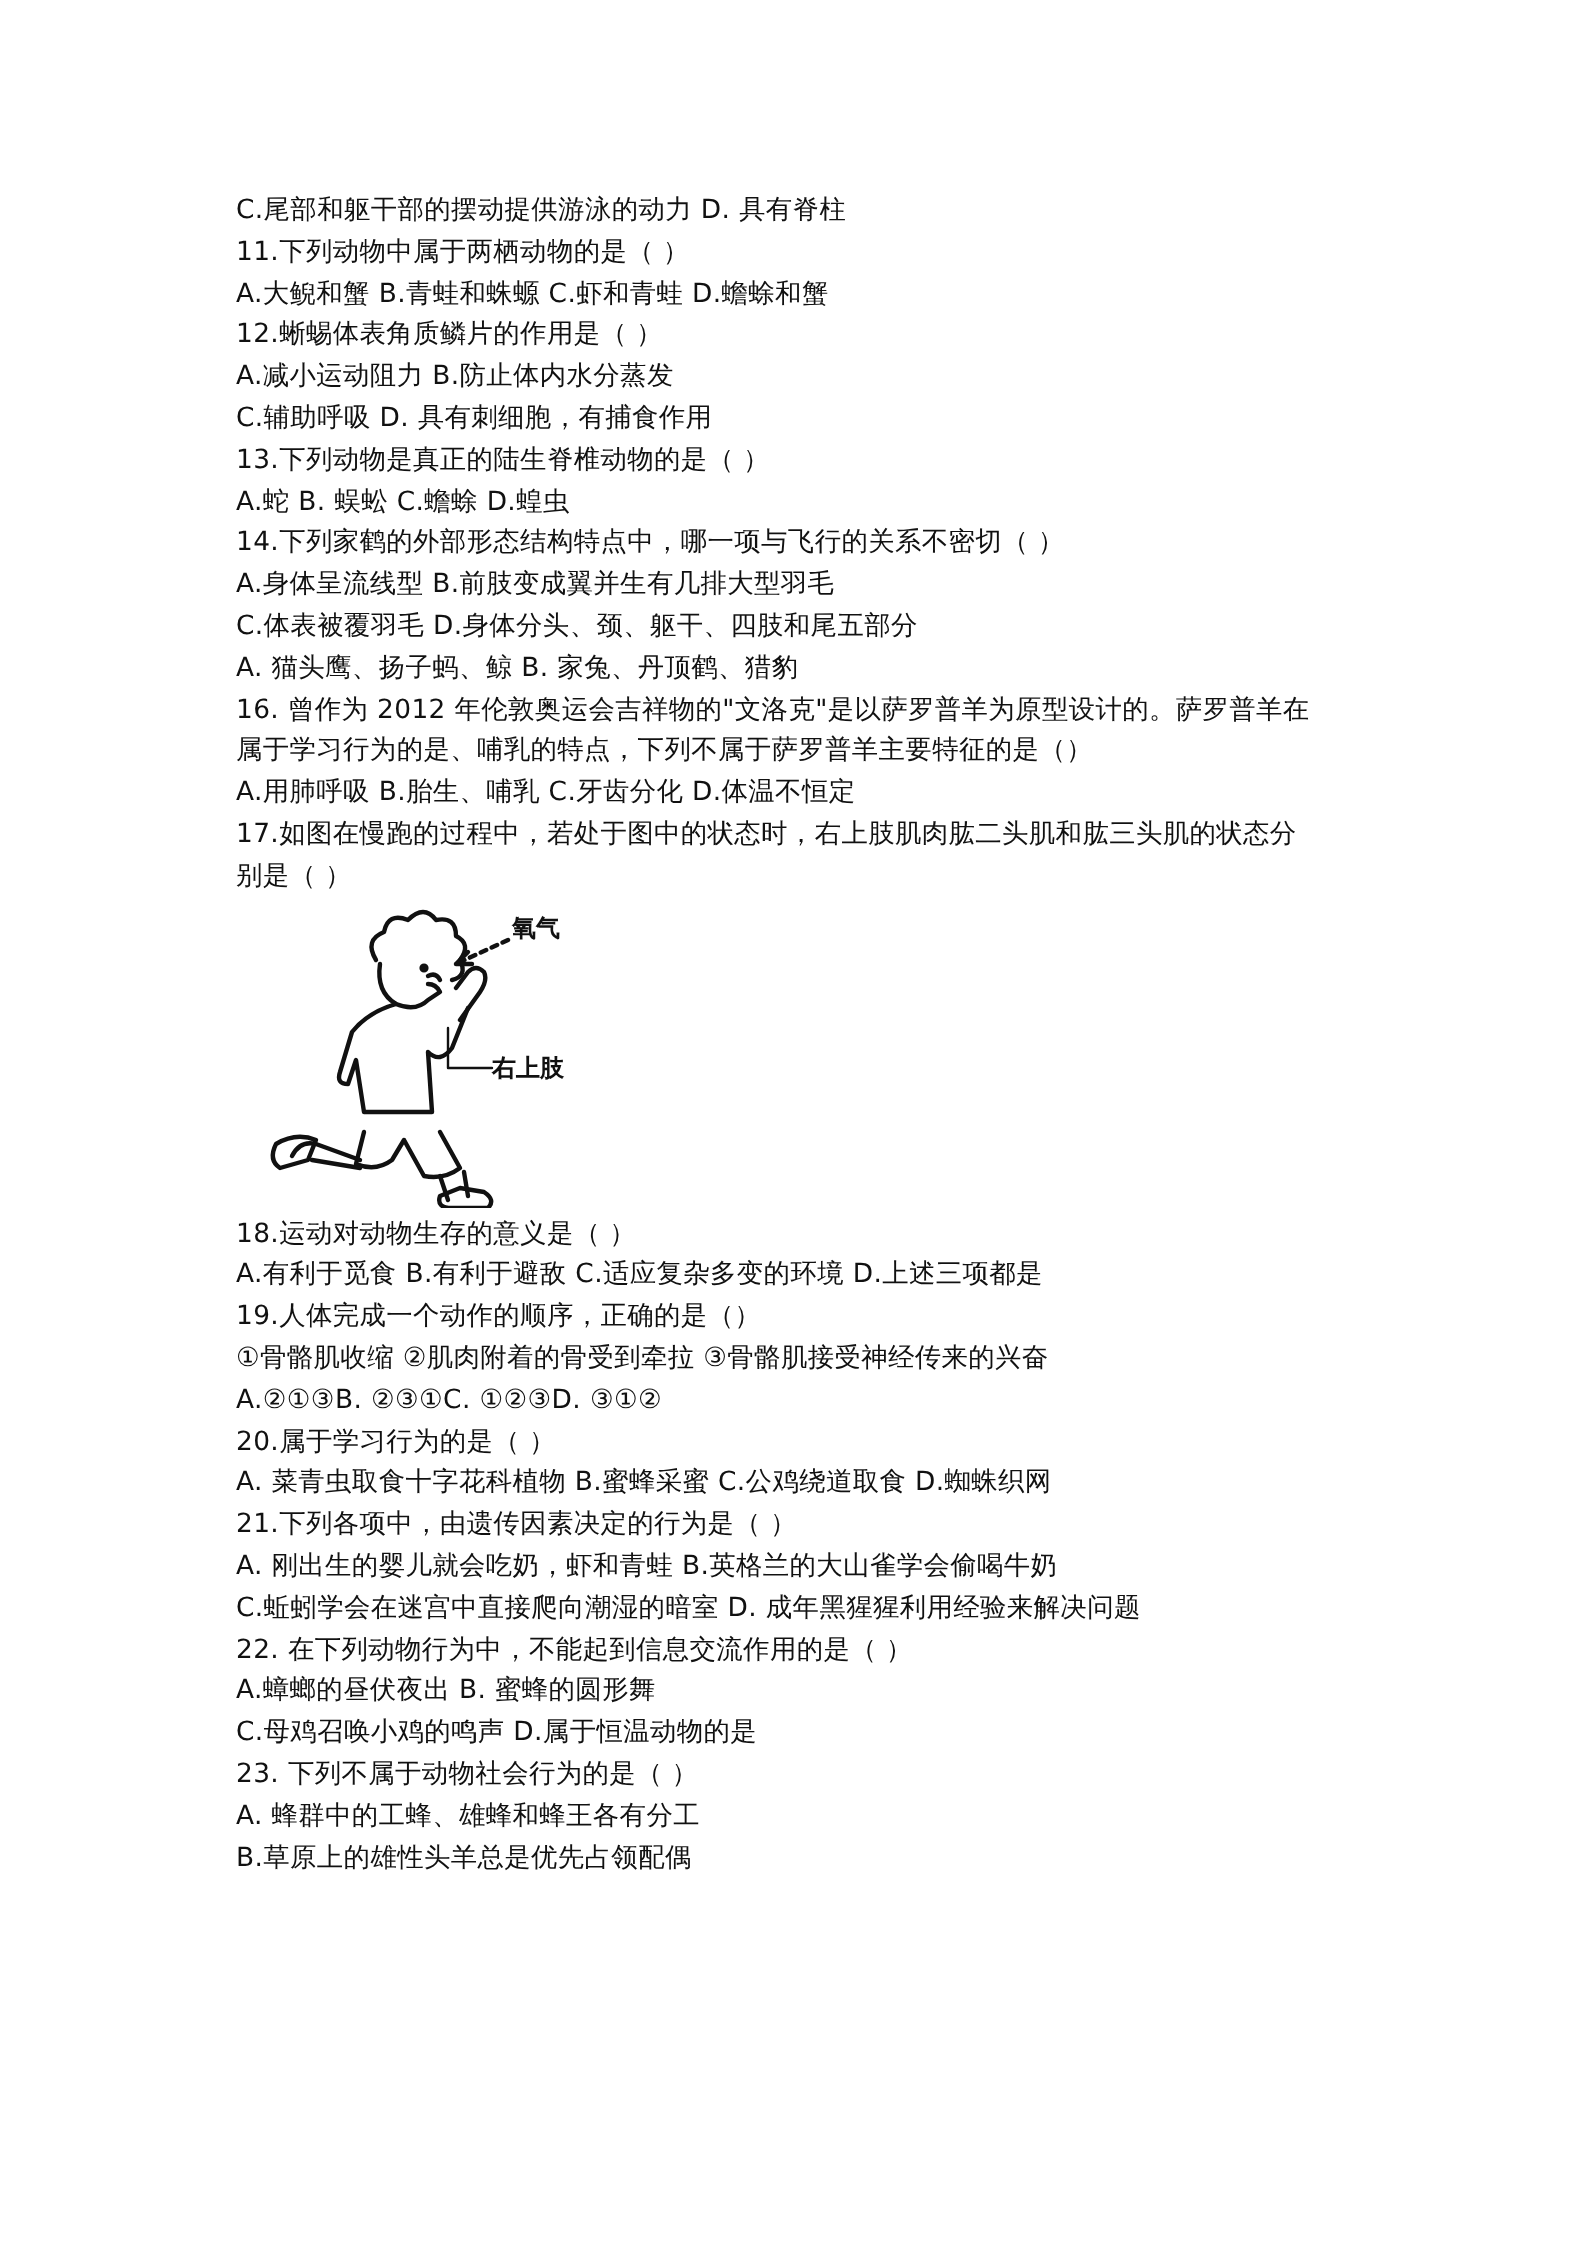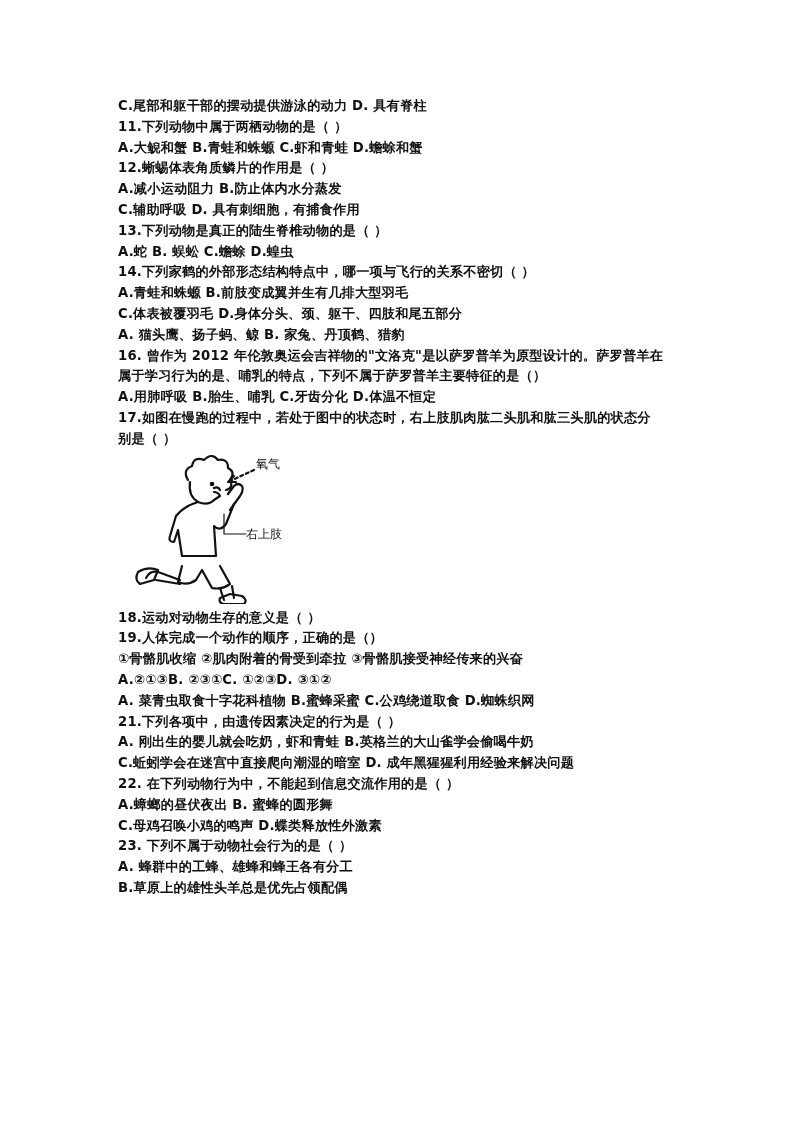--- a/index.html
+++ b/index.html
@@ -1,38 +1,38 @@
 <!DOCTYPE html>
 <html><head>
 <meta charset="utf-8">
 <style>
   html, body { margin:0; padding:0; background:#ffffff; }
   body { width:793px; height:1122px; position:relative; overflow:hidden;
          font-family:"DejaVu Sans","Liberation Sans",sans-serif; color:#111; }
   .page { position:absolute; left:118px; top:96px; width:580px; }
-  .line { font-size:13.2px; line-height:20.8px; height:20.8px; white-space:nowrap; letter-spacing:0.2px;font-weight:bold; }
+  .line { font-size:13.2px; line-height:20.8px; height:20.8px; white-space:nowrap; letter-spacing:0.2px; }
   .figure { position:relative; width:180px; height:152px; margin:2px 0 4px 10px; }
   .figure svg { position:absolute; left:0; top:0; }
-  .fig-label { position:absolute; font-size:12px; font-weight:normal; }
+  .fig-label { position:absolute; font-size:12px; font-weight:bold; }
 </style>
 </head>
 <body>
 
 <div class="page">
   <div>
     <div class="line">C.尾部和躯干部的摆动提供游泳的动力  D.  具有脊柱</div>
     <div class="line">11.下列动物中属于两栖动物的是（  ）</div>
     <div class="line">A.大鲵和蟹 B.青蛙和蛛螈 C.虾和青蛙 D.蟾蜍和蟹</div>
     <div class="line">12.蜥蜴体表角质鳞片的作用是（  ）</div>
     <div class="line">A.减小运动阻力  B.防止体内水分蒸发</div>
     <div class="line">C.辅助呼吸 D.  具有刺细胞，有捕食作用</div>
     <div class="line">13.下列动物是真正的陆生脊椎动物的是（  ）</div>
     <div class="line">A.蛇 B.  蜈蚣 C.蟾蜍 D.蝗虫</div>
     <div class="line">14.下列家鹤的外部形态结构特点中，哪一项与飞行的关系不密切（  ）</div>
-    <div class="line">A.青蛙和蛛螈  B.前肢变成翼并生有几排大型羽毛</div>
+    <div class="line">A.身体呈流线型  B.前肢变成翼并生有几排大型羽毛</div>
     <div class="line">C.体表被覆羽毛 D.身体分头、颈、躯干、四肢和尾五部分</div>
     <div class="line">A.  猫头鹰、扬子蚂、鲸  B.  家兔、丹顶鹤、猎豹</div>
     <div class="line">16.  曾作为 2012 年伦敦奥运会吉祥物的"文洛克"是以萨罗普羊为原型设计的。萨罗普羊在</div>
     <div class="line">属于学习行为的是、哺乳的特点，下列不属于萨罗普羊主要特征的是（）</div>
     <div class="line">A.用肺呼吸  B.胎生、哺乳 C.牙齿分化 D.体温不恒定</div>
     <div class="line">17.如图在慢跑的过程中，若处于图中的状态时，右上肢肌肉肱二头肌和肱三头肌的状态分</div>
     <div class="line">别是（  ）</div>
   </div>
 
   <div class="figure">
@@ -59,27 +59,29 @@
       <path d="M100 30 l6 -6 M100 30 l8 0"></path>
 
       <path d="M96 62 L96 82 L118 82" stroke-width="1.2"></path>
     </svg>
     <span class="fig-label" style="left:128px;top:4px;">氧气</span>
     <span class="fig-label" style="left:118px;top:74px;">右上肢</span>
   </div>
 
   <div>
     <div class="line">18.运动对动物生存的意义是（  ）</div>
+    <div class="line">A.有利于觅食 B.有利于避敌  C.适应复杂多变的环境 D.上述三项都是</div>
     <div class="line">19.人体完成一个动作的顺序，正确的是（）</div>
     <div class="line">①骨骼肌收缩  ②肌肉附着的骨受到牵拉  ③骨骼肌接受神经传来的兴奋</div>
     <div class="line">A.②①③B.  ②③①C.  ①②③D.  ③①②</div>
+    <div class="line">20.属于学习行为的是（  ）</div>
     <div class="line">A.  菜青虫取食十字花科植物  B.蜜蜂采蜜 C.公鸡绕道取食 D.蜘蛛织网</div>
     <div class="line">21.下列各项中，由遗传因素决定的行为是（  ）</div>
     <div class="line">A.  刚出生的婴儿就会吃奶，虾和青蛙  B.英格兰的大山雀学会偷喝牛奶</div>
     <div class="line">C.蚯蚓学会在迷宫中直接爬向潮湿的暗室 D.  成年黑猩猩利用经验来解决问题</div>
     <div class="line">22.  在下列动物行为中，不能起到信息交流作用的是（  ）</div>
     <div class="line">A.蟑螂的昼伏夜出  B.  蜜蜂的圆形舞</div>
-    <div class="line">C.母鸡召唤小鸡的鸣声 D.蝶类释放性外激素</div>
+    <div class="line">C.母鸡召唤小鸡的鸣声 D.属于恒温动物的是</div>
     <div class="line">23.  下列不属于动物社会行为的是（  ）</div>
     <div class="line">A.  蜂群中的工蜂、雄蜂和蜂王各有分工</div>
     <div class="line">B.草原上的雄性头羊总是优先占领配偶</div>
   </div>
 </div>
 
 </body></html>

